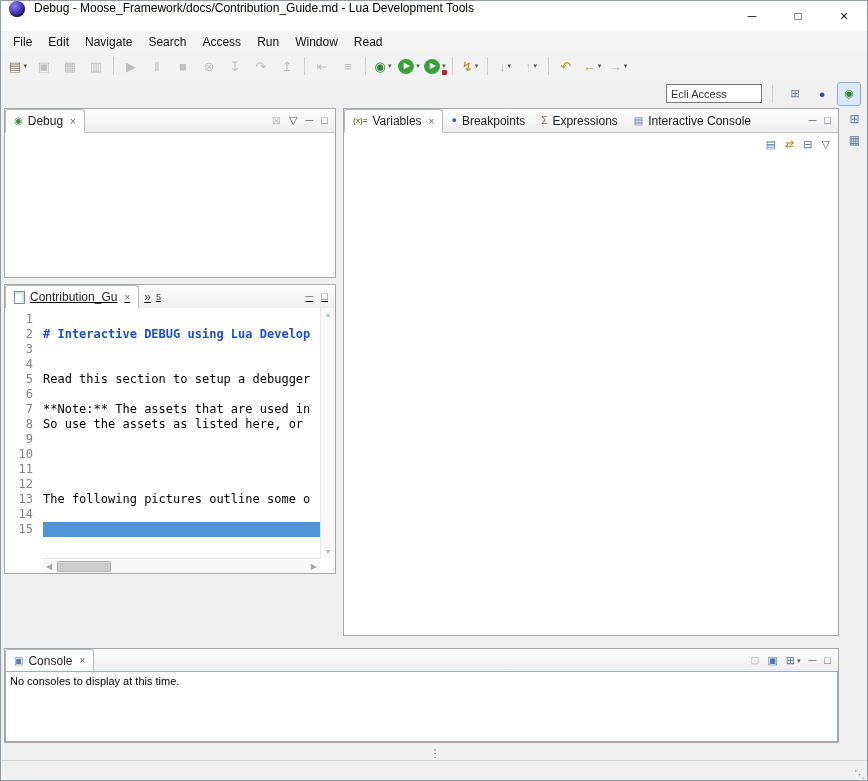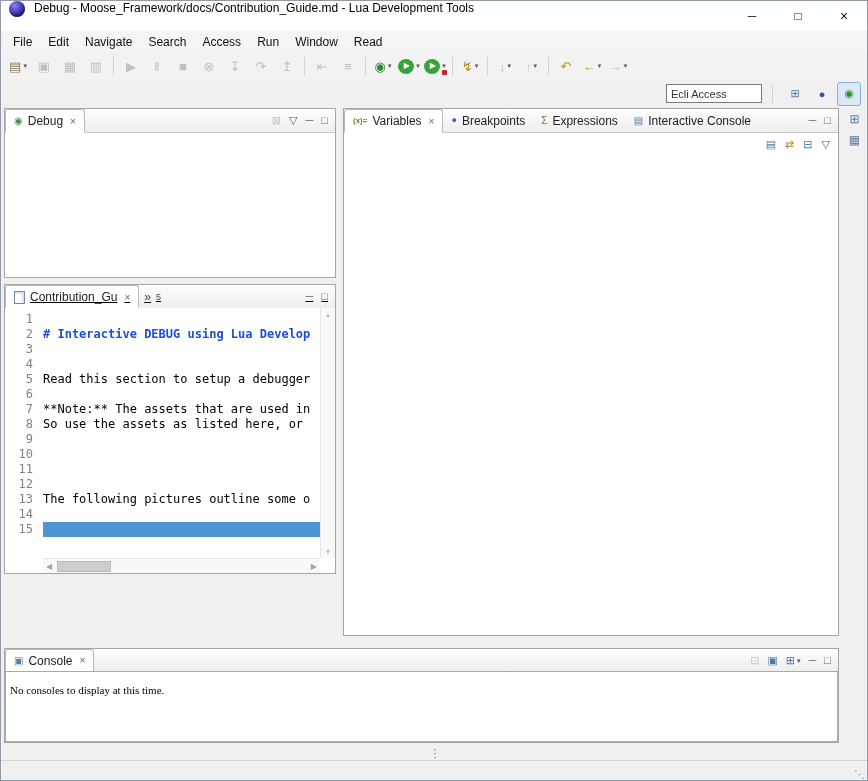--- a/index.html
+++ b/index.html
@@ -58,21 +58,21 @@
   .vscroll{position:absolute;right:0;top:0;bottom:15px;width:15px;background:#f8f8f8;border-left:1px solid #e6e6e6;display:flex;flex-direction:column;justify-content:space-between;align-items:center;color:#b3c2d1;font-size:7px;padding:3px 0;box-sizing:border-box;}
   .hscroll{position:absolute;left:38px;right:15px;bottom:0;height:15px;background:#f8f8f8;border-top:1px solid #e6e6e6;display:flex;align-items:center;color:#9aa7b0;font-size:8px;padding:0 3px;box-sizing:border-box;}
   .hthumb{width:52px;height:9px;background:#cdcdcd;border:1px solid #b8b8b8;margin-left:5px;border-radius:1px;}
   .hspacer{flex:1;}
 
   
   .rp-toolbar{height:22px;display:flex;align-items:center;justify-content:flex-end;gap:9px;padding-right:8px;background:#fff;}
 
   
   .console-body{position:absolute;top:22px;left:0;right:0;bottom:0;background:#fff;border:1px solid #8fb0d4;box-sizing:border-box;}
-  .console-msg{font-size:11px;color:#000;padding:12px 4px;font-family:Liberation Serif, serif;}
+  .console-msg{font-size:11px;color:#000;padding:3px 4px;}
 
   
   .right-strip{position:absolute;right:2px;top:107px;width:21px;display:flex;flex-direction:column;align-items:center;gap:9px;padding-top:5px;}
   .strip-btn{font-size:12px;line-height:1;}
 
   
   .sash{position:absolute;left:427px;top:745px;width:14px;height:14px;color:#777;font-size:11px;display:flex;align-items:center;justify-content:center;}
   .statusbar{position:absolute;left:0;right:0;bottom:0;height:19px;background:#f0f0f0;border-top:1px solid #d2d2d2;}
   .grip{position:absolute;right:2px;bottom:0;font-size:11px;color:#8a8a8a;line-height:1;}
 </style>

